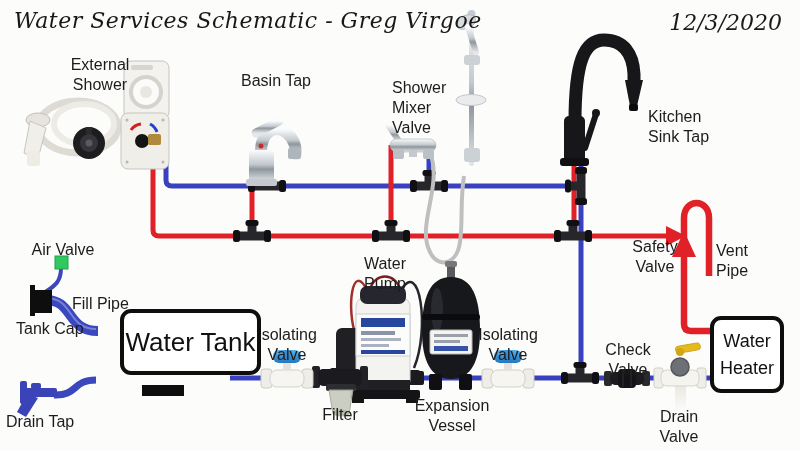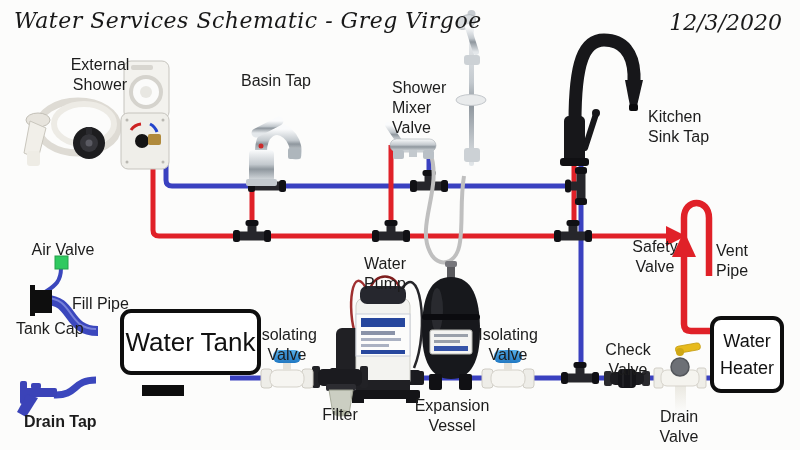--- a/index.html
+++ b/index.html
@@ -256,21 +256,21 @@
 Shower</div>
   <div class="lbl ctr" style="left:272px;top:71px;padding-left:8px;">Basin Tap</div>
   <div class="lbl left" style="left:392px;top:78px;">Shower
 Mixer
 Valve</div>
   <div class="lbl left" style="left:648px;top:107px;">Kitchen
 Sink Tap</div>
   <div class="lbl ctr" style="left:63px;top:240px;">Air Valve</div>
   <div class="lbl left" style="left:72px;top:294px;">Fill Pipe</div>
   <div class="lbl left" style="left:16px;top:319px;">Tank Cap</div>
-  <div class="lbl left" style="left:24px;top:412px;font-weight:bold;">Drain Tap</div>
+  <div class="lbl left" style="left:6px;top:412px;">Drain Tap</div>
   <div class="lbl ctr" style="left:287px;top:325px;">Isolating
 Valve</div>
   <div class="lbl ctr" style="left:385px;top:254px;">Water
 Pump</div>
   <div class="lbl ctr" style="left:340px;top:405px;">Filter</div>
   <div class="lbl ctr" style="left:452px;top:396px;">Expansion
 Vessel</div>
   <div class="lbl ctr" style="left:508px;top:325px;">Isolating
 Valve</div>
   <div class="lbl ctr" style="left:628px;top:340px;">Check

